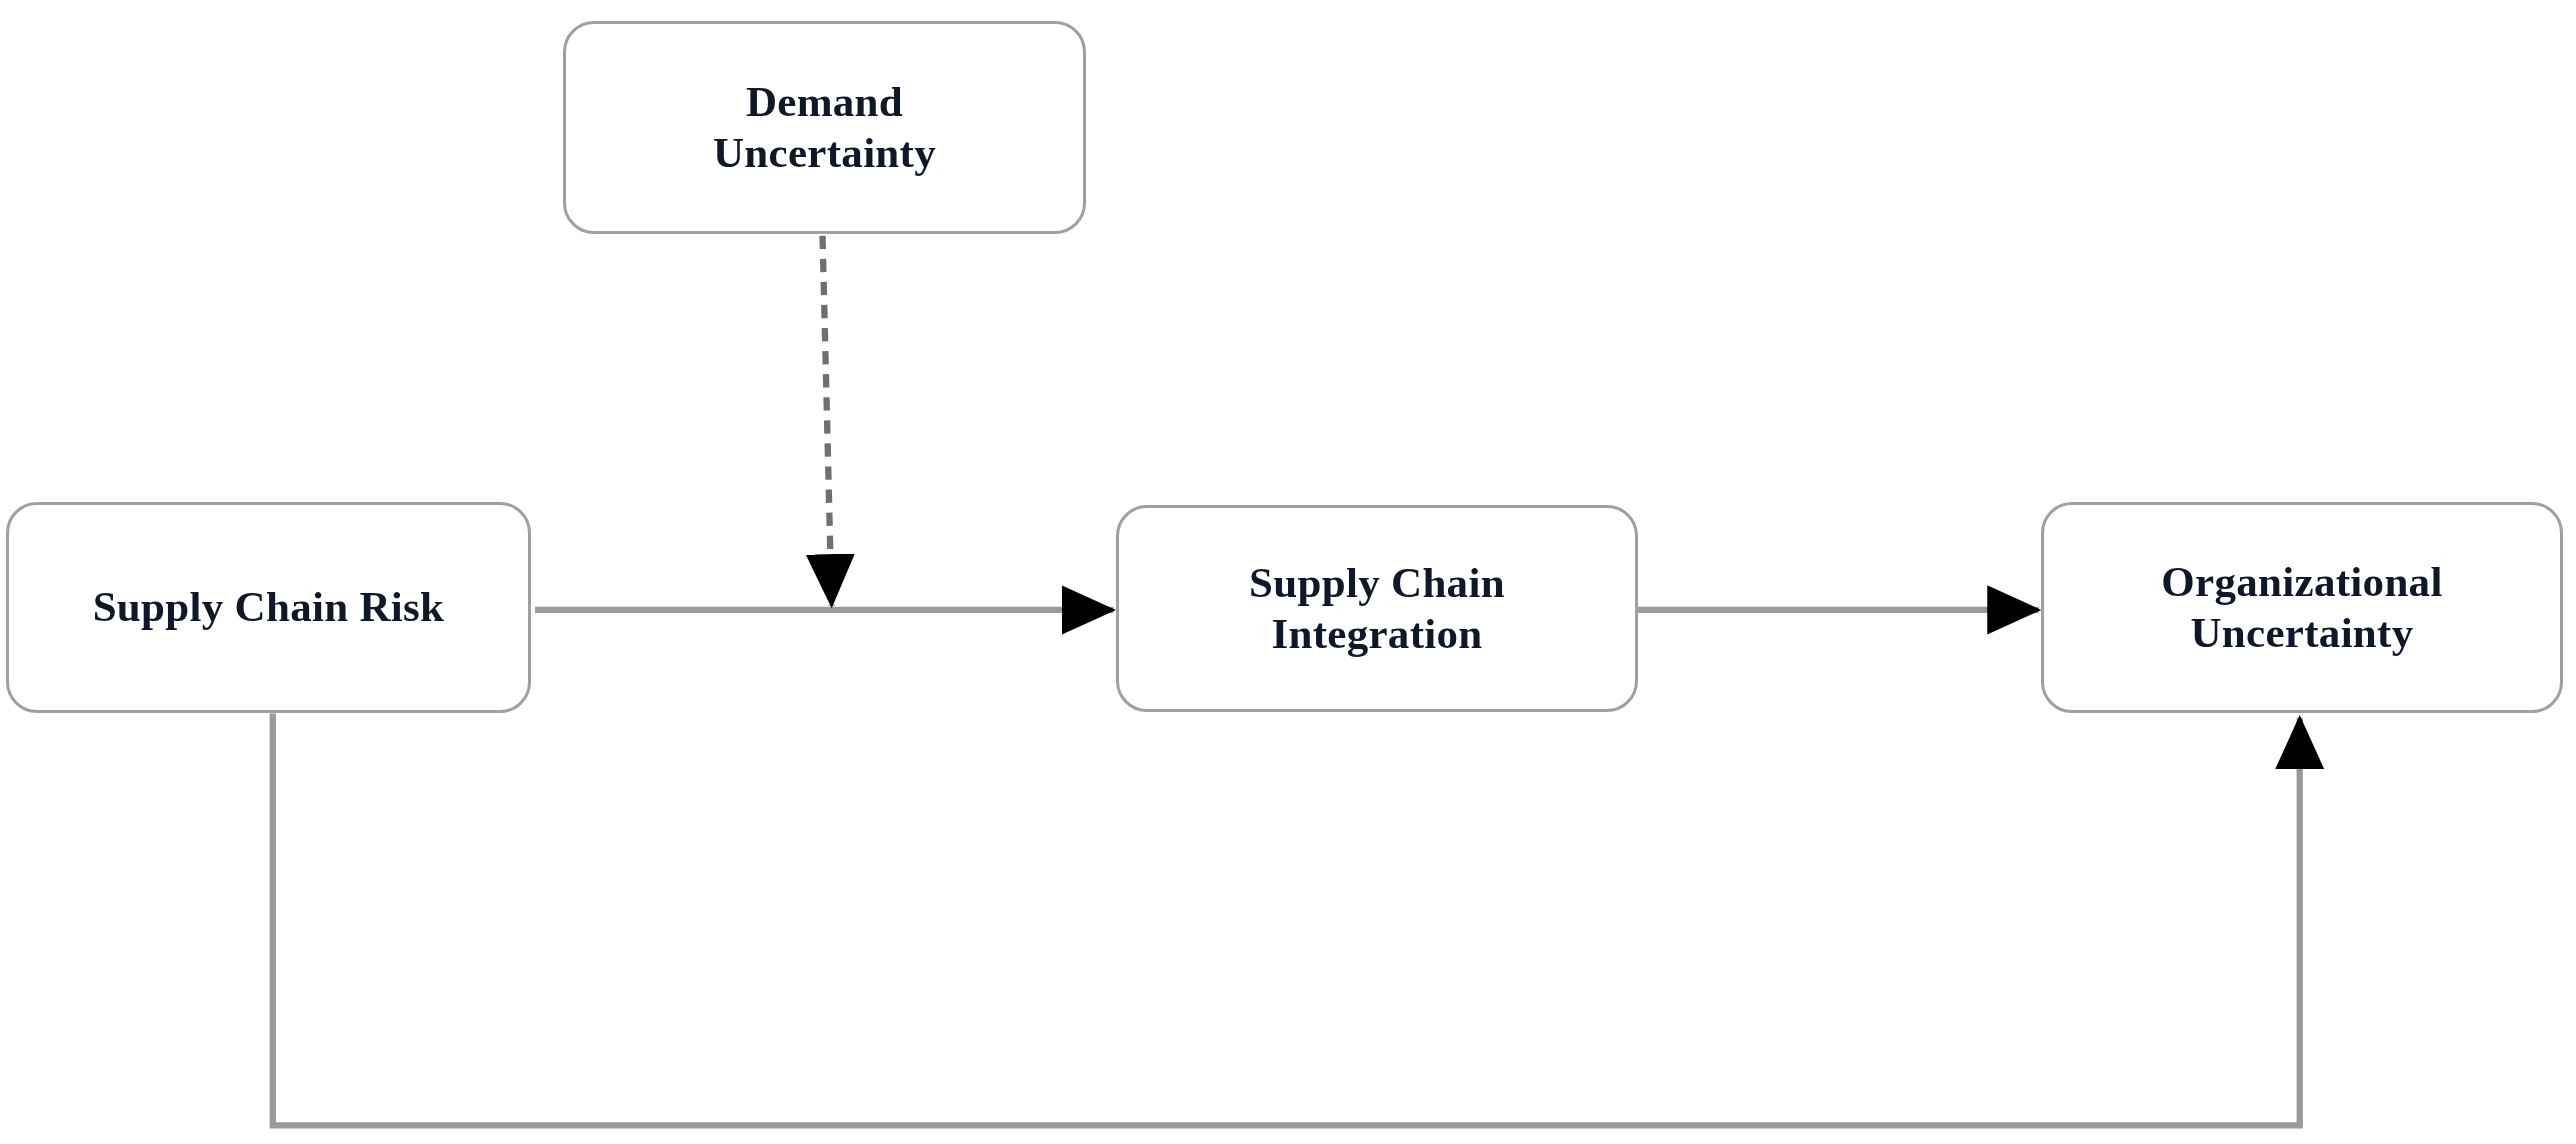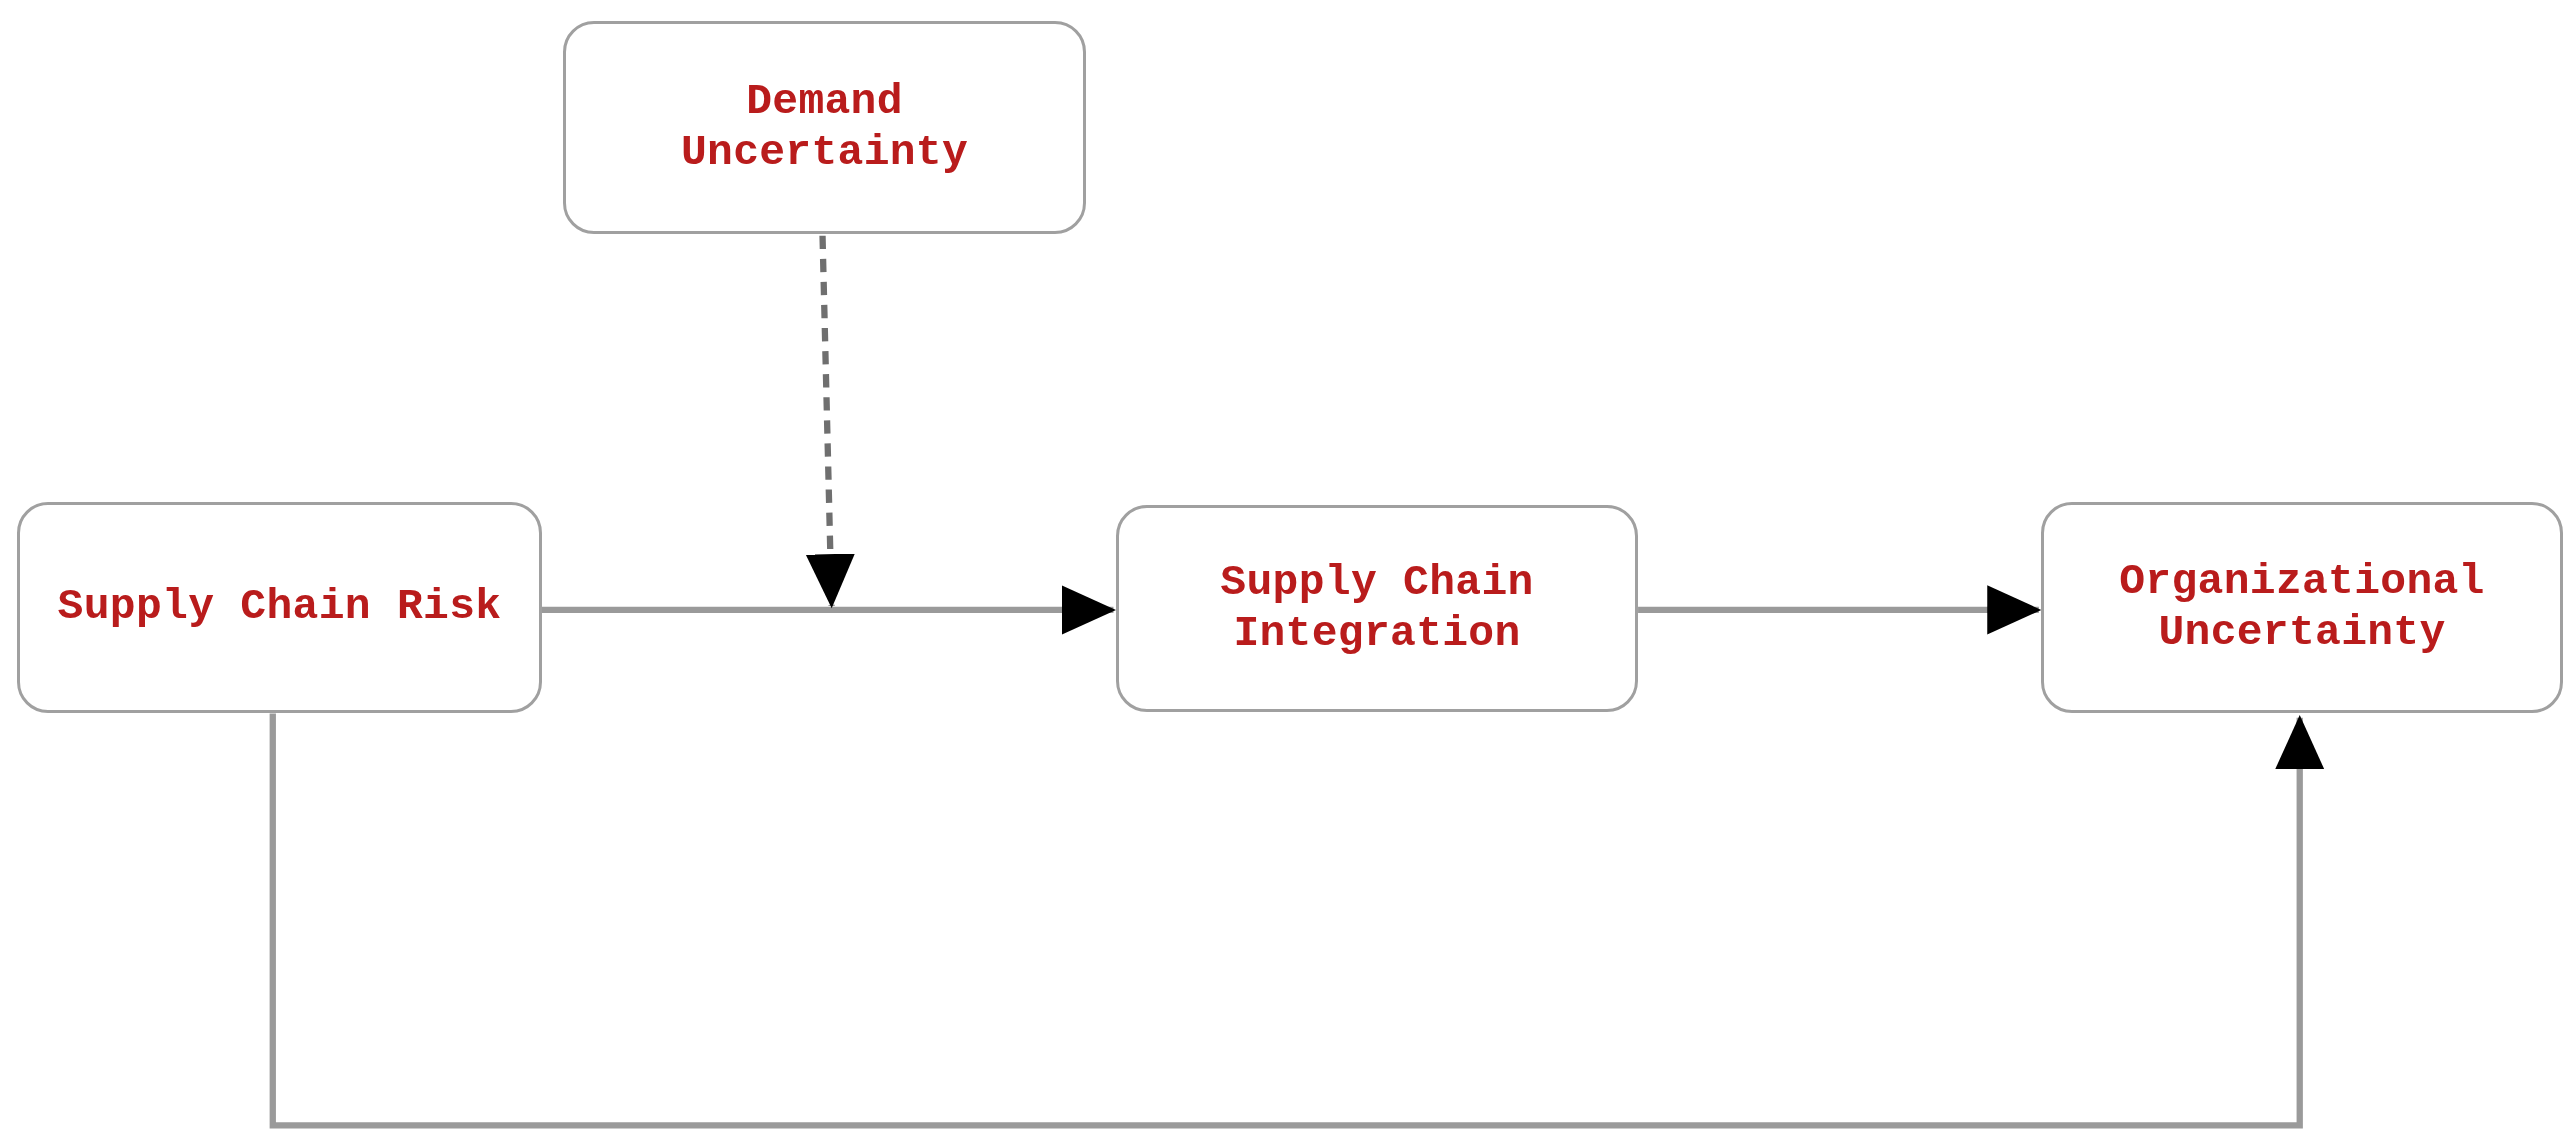--- a/index.html
+++ b/index.html
@@ -27,35 +27,35 @@
     box-sizing: border-box;
     background: #ffffff;
     border: 3.5px solid #a0a0a0;
     border-radius: 31px;
     display: flex;
     align-items: center;
     justify-content: center;
     text-align: center;
   }
   .node-label {
-    font-family: Liberation Mono, monospace;
+    font-family: Liberation Serif, serif;
     font-weight: bold;
     font-size: 43px;
     line-height: 1.18;
-    color: #b91c1c;
+    color: #0f172a;
     letter-spacing: 0.3px;
     white-space: pre-line;
     padding: 0 12.6px;
   }
   
   #box-demand-uncertainty {
     left: 563px;  top: 21px;   width: 523px;  height: 213px;
   }
   #box-supply-chain-risk {
-    left: 17px;   top: 502px;  width: 525px;  height: 211px;
+    left: 6px;   top: 502px;  width: 525px;  height: 211px;
   }
   #box-supply-chain-integration {
     left: 1116px; top: 505px;  width: 522px;  height: 207px;
   }
   #box-organizational-performance {
     left: 2041px; top: 502px;  width: 522px;  height: 211px;
   }
 </style>
 </head>
 <body>

